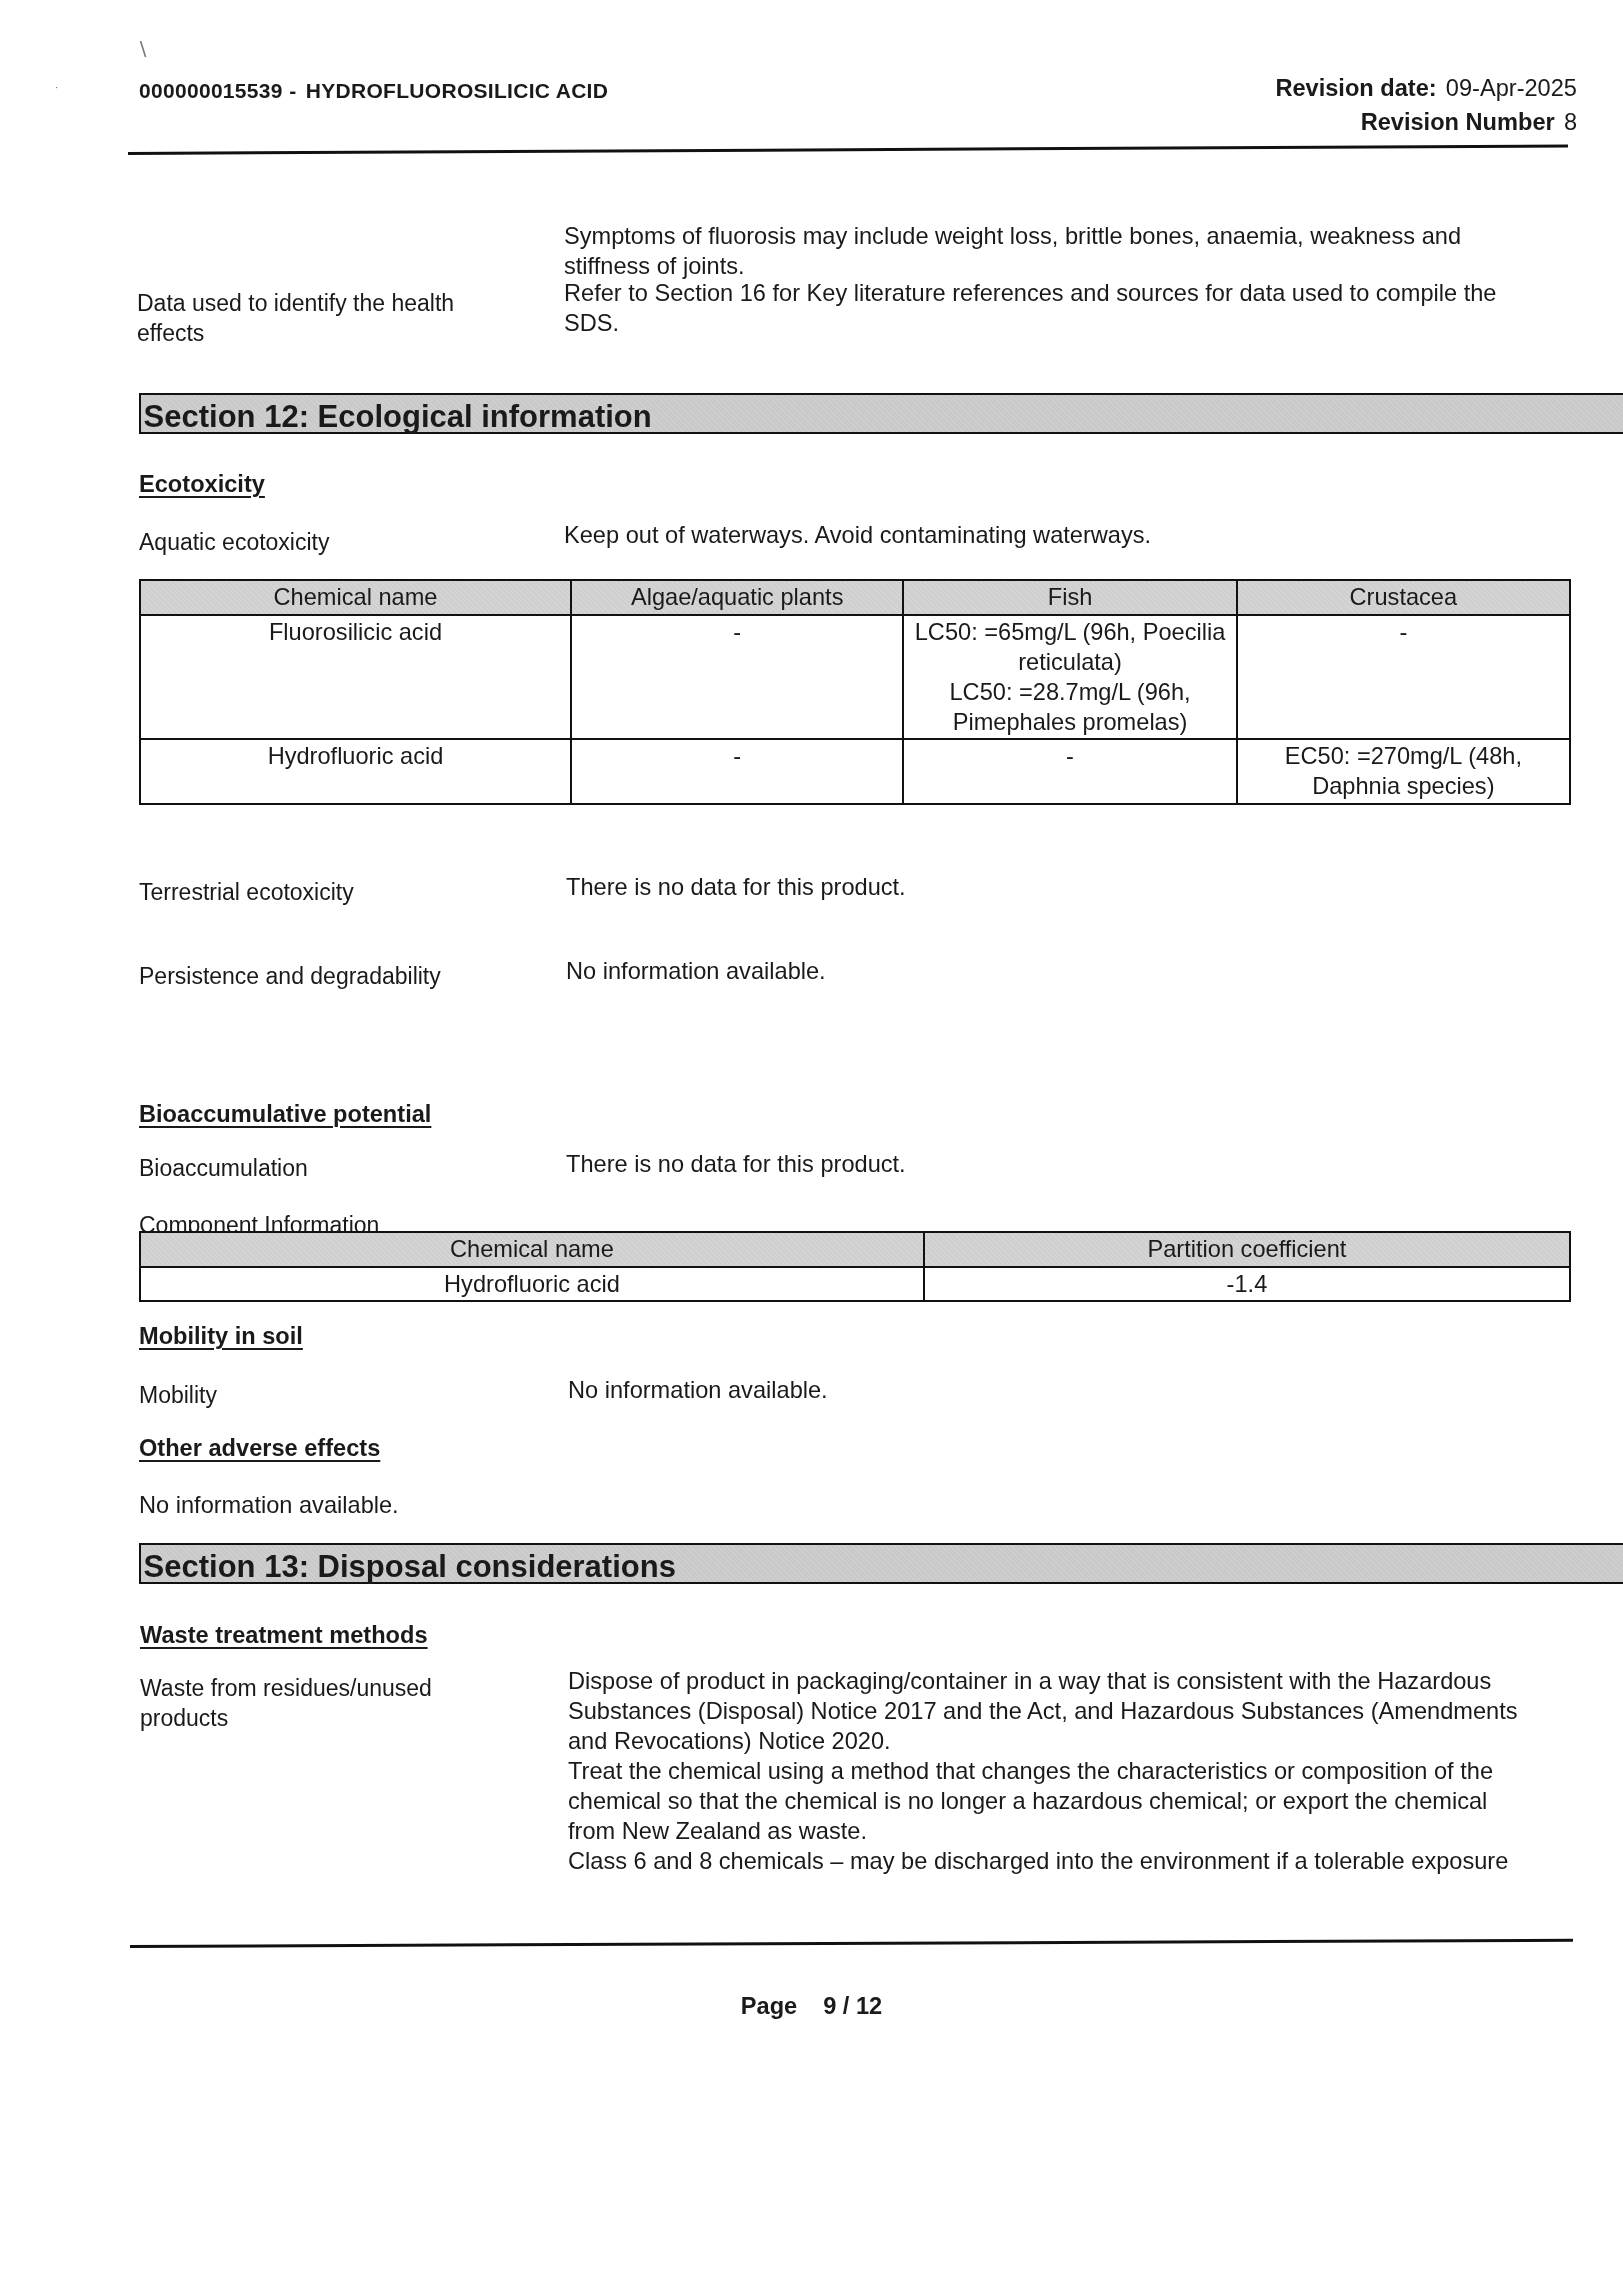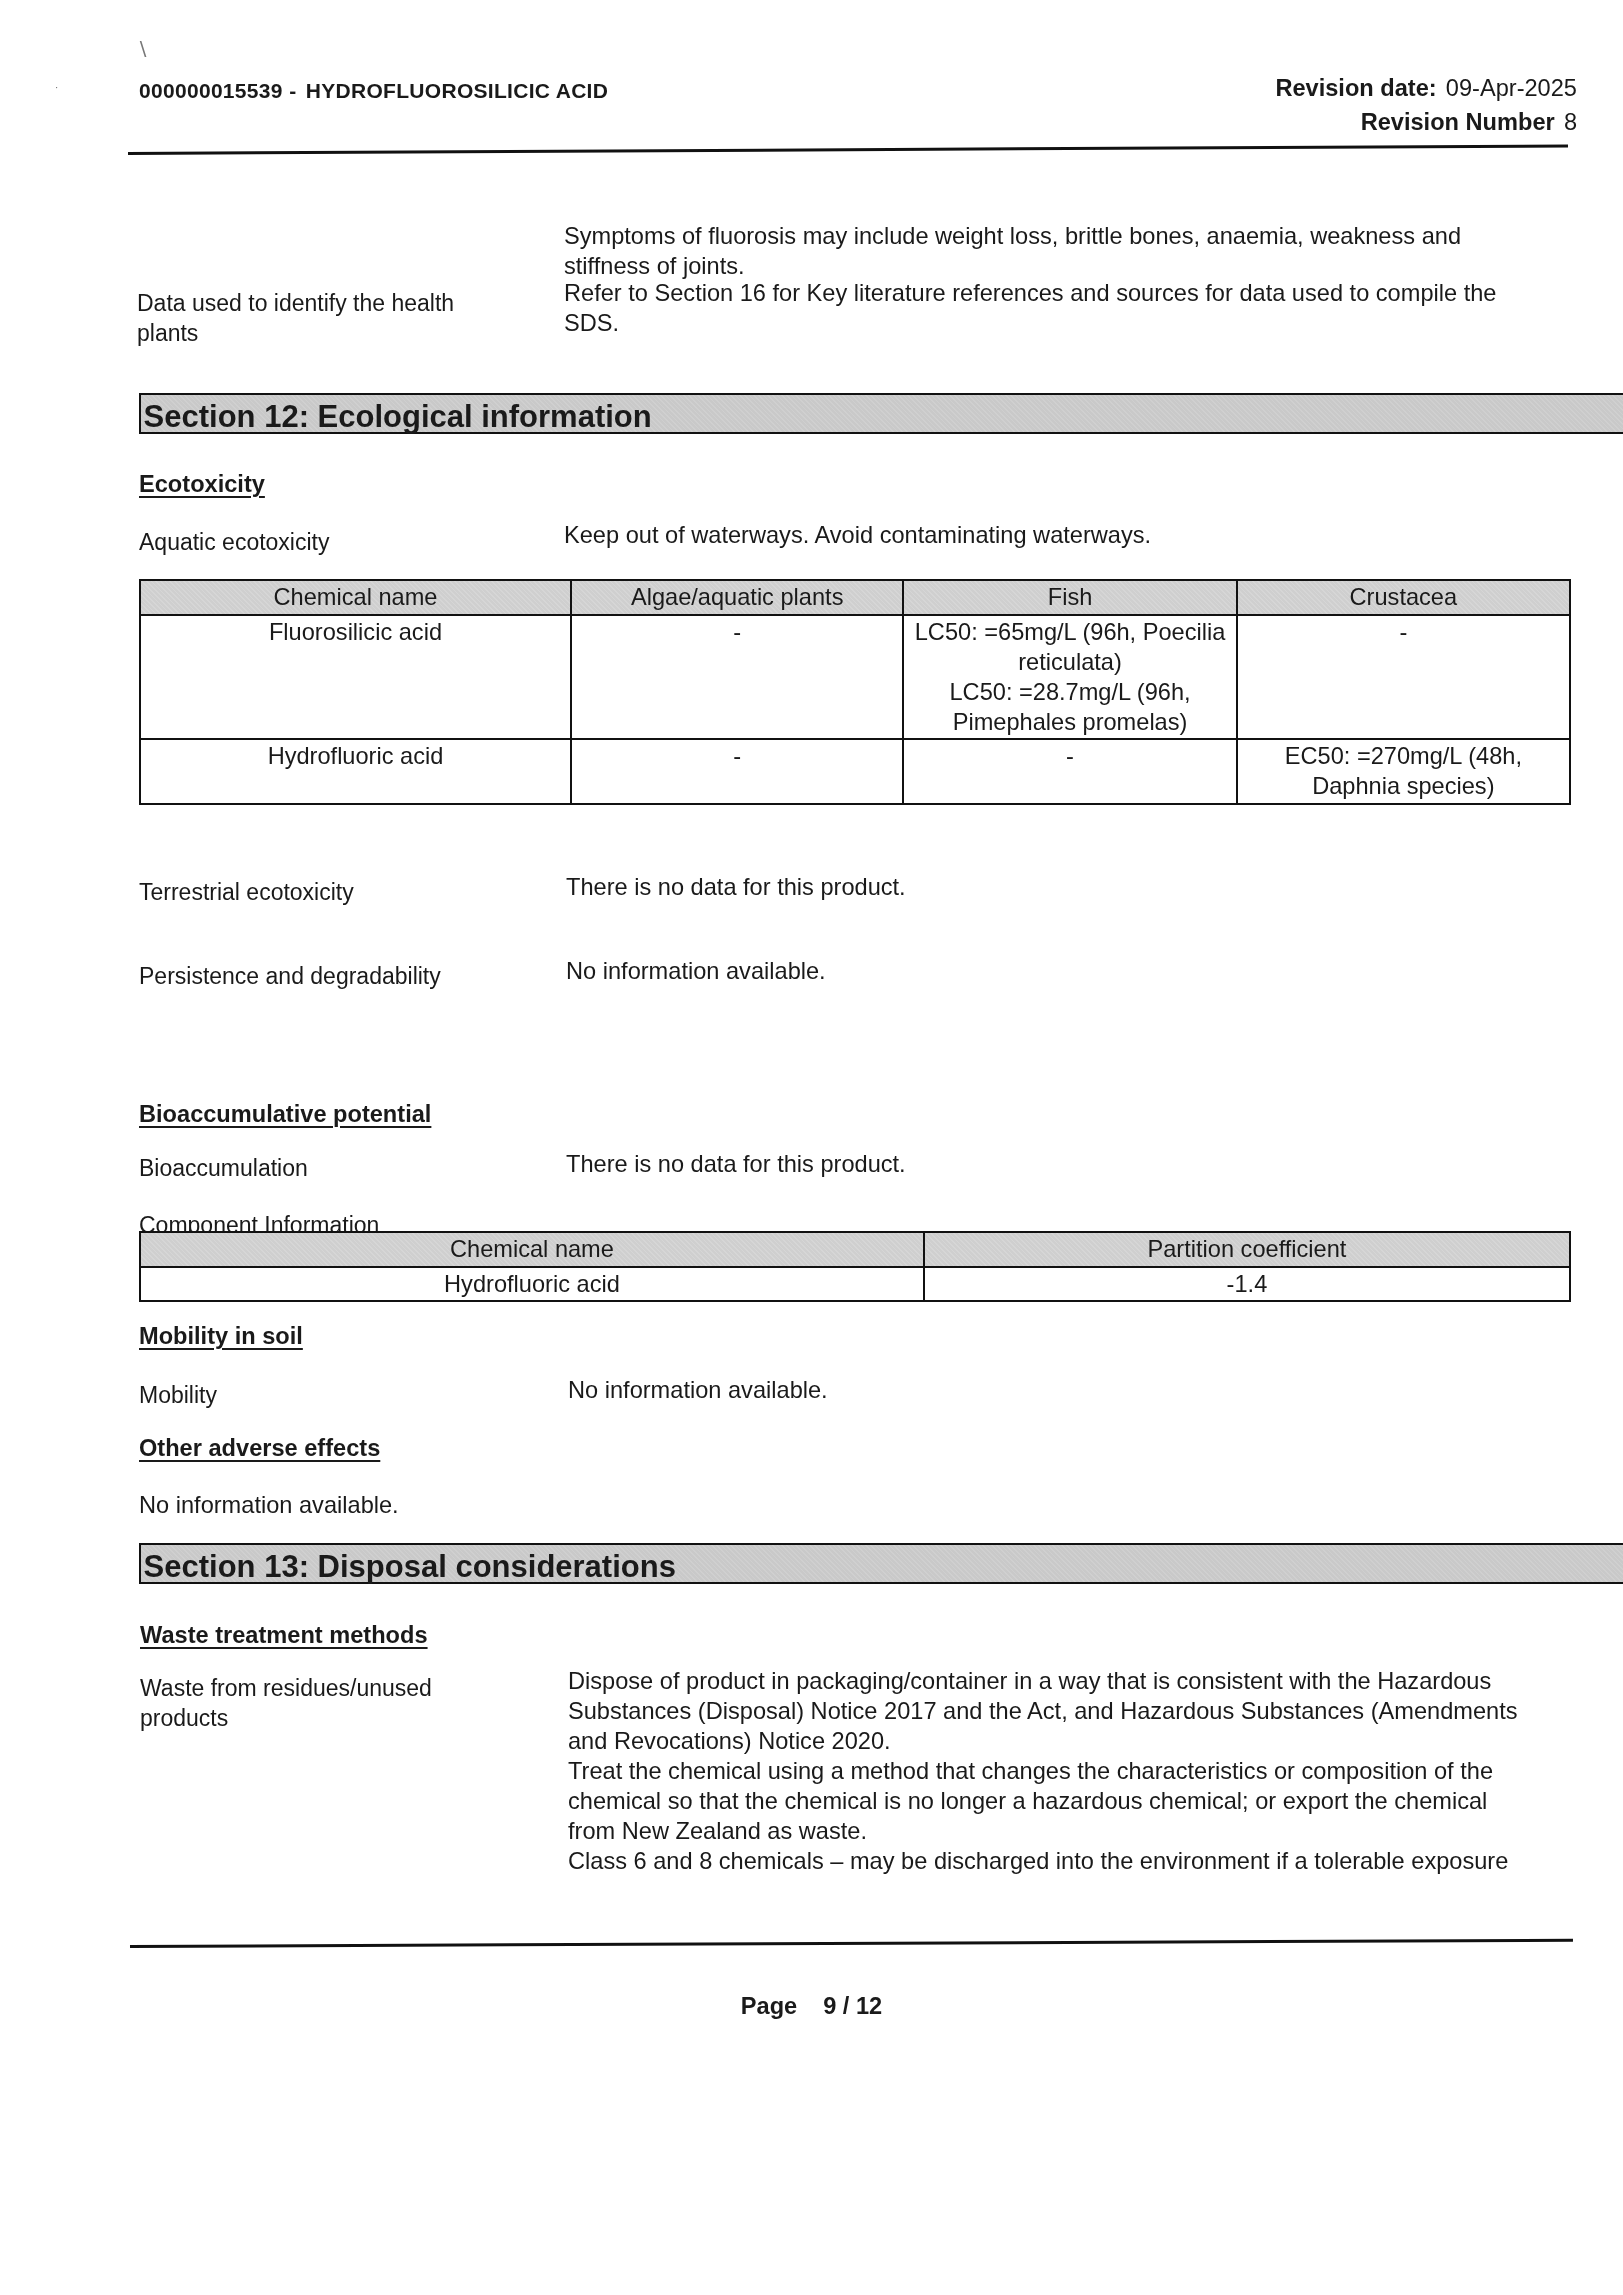--- a/index.html
+++ b/index.html
@@ -45,21 +45,21 @@
   <div><b>Revision Number</b><span class="val">8</span></div>
 </div>
 <div class="rule" style="left:128px;top:152px;width:1440px;transform:rotate(-0.3deg);"></div>
 
 <div class="value" style="left:564px;top:221px;">
   <div>Symptoms of fluorosis may include weight loss, brittle bones, anaemia, weakness and</div>
   <div>stiffness of joints.</div>
 </div>
 <div class="label" style="left:137px;top:288px;">
   <div>Data used to identify the health</div>
-  <div>plants</div>
+  <div>effects</div>
 </div>
 <div class="value" style="left:564px;top:278px;">
   <div>Refer to Section 16 for Key literature references and sources for data used to compile the</div>
   <div>SDS.</div>
 </div>
 
 <div class="section-bar" style="top:393px;">
   <span>Section 12: Ecological information</span>
 </div>
 

